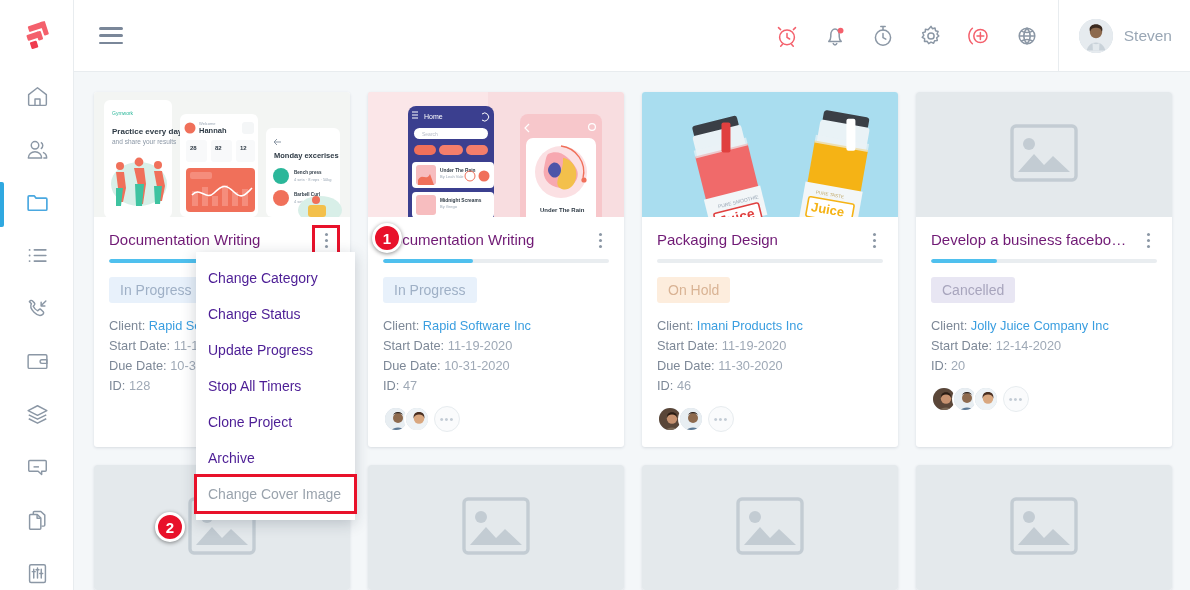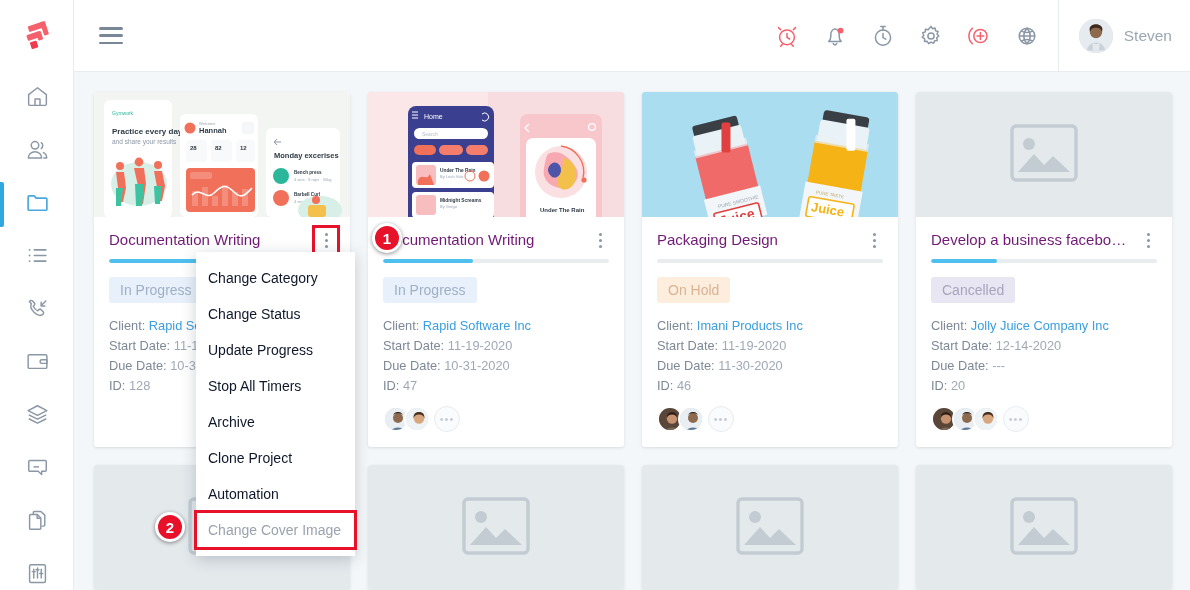--- a/index.html
+++ b/index.html
@@ -105,21 +105,21 @@
     color: #c3ccd5; font-size: 11px; letter-spacing: 1px;
   }
 
   
   .dropdown {
     position: absolute; left: 196px; top: 252px; width: 159px;
     background: #ffffff; box-shadow: 0 3px 14px rgba(30,45,65,.22);
     z-index: 40; padding: 8px 0;
   }
   .dd-item {
-    padding: 8px 12px; font-size: 14px; color: #0f172a; cursor: pointer; line-height: 20px; white-space: nowrap;
+    padding: 8px 12px; font-size: 14px; color: #4c1d95; cursor: pointer; line-height: 20px; white-space: nowrap;
   }
   .dd-item.highlight { outline: 3px solid #e8112a; outline-offset: -1px; color:#9aa3ad; }
 
   
   .anno {
     position: absolute; width: 30px; height: 30px; border-radius: 50%;
     background: #e8112a; color: #fff; font-size: 15px; font-weight: bold;
     display: flex; align-items: center; justify-content: center;
     border: 3px solid #ffffff; box-shadow: 0 1px 4px rgba(0,0,0,.45); z-index: 60;
   }
@@ -559,21 +559,20 @@
                 <i></i>
               </div>
           </div>
           <div class="progress">
               <span style="width:29%"></span>
             </div>
           <div class="badge cancelled">Cancelled</div>
           <div class="meta">
             <div><span>Client:</span> <span class="link">Jolly Juice Company Inc</span></div>
             <div><span>Start Date:</span> <span class="val">12-14-2020</span></div>
-            <div><span>Due Date:</span> <span class="val">---</span></div>
             <div><span>ID:</span> <span class="val">20</span></div>
           </div>
           <div class="avatars">
             <span class="av"><svg width="26" height="26" viewBox="0 0 26 26">
                   <rect width="26" height="26" fill="#5a4638"></rect>
                   <circle cx="13" cy="10.5" r="5.2" fill="#c79270"></circle>
                   <path d="M13 4.2c3.6 0 5.4 2.4 5 5.8-.4-2.4-2.2-3.6-5-3.6s-4.6 1.2-5 3.6c-.4-3.4 1.4-5.8 5-5.8Z" fill="#2b1d14"></path>
                   <path d="M4.5 26c.8-4.2 4-6.6 8.5-6.6s7.7 2.4 8.5 6.6z" fill="#7c6a58"></path>
                 </svg></span>
             <span class="av"><svg width="26" height="26" viewBox="0 0 26 26">
@@ -646,22 +645,21 @@
       </div>
 
     </div>
   </div>
 
   <div class="dropdown">
     <div class="dd-item">Change Category</div>
     <div class="dd-item">Change Status</div>
     <div class="dd-item">Update Progress</div>
     <div class="dd-item">Stop All Timers</div>
+    <div class="dd-item">Clone Project</div>
     <div class="dd-item">Archive</div>
-    <div class="dd-item">Clone Project</div>
-    <div class="dd-item">Automation</div>
     <div class="dd-item highlight">Change Cover Image</div>
   </div>
 
   <div class="anno" id="anno1">1</div>
   <div class="anno" id="anno2">2</div>
 
 </div>
 
 </body></html>

